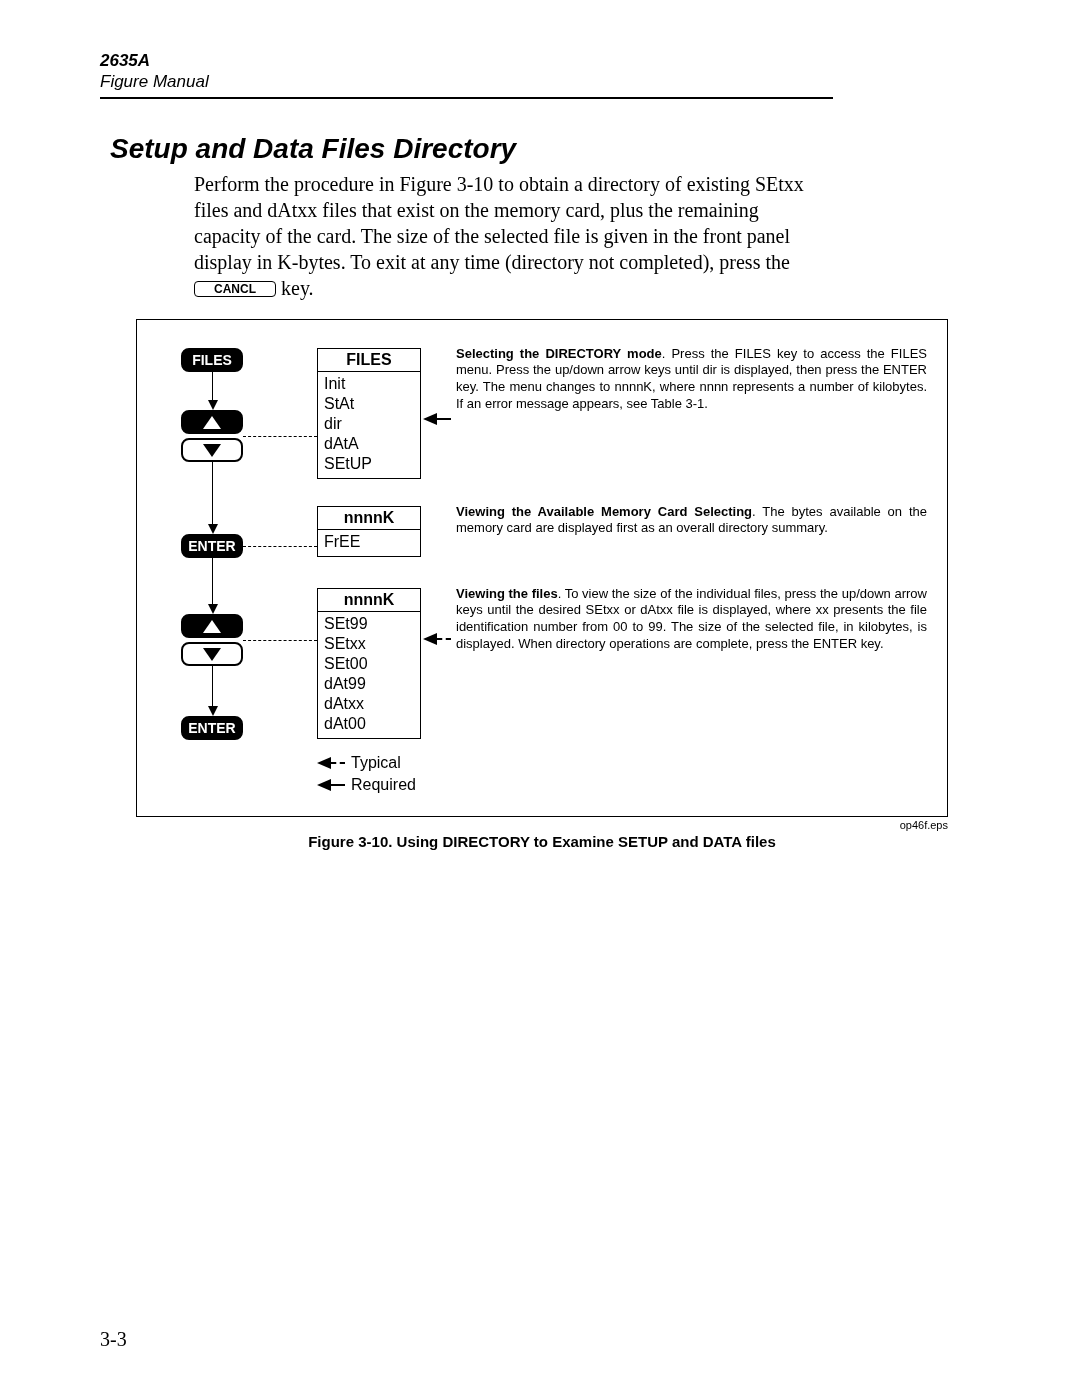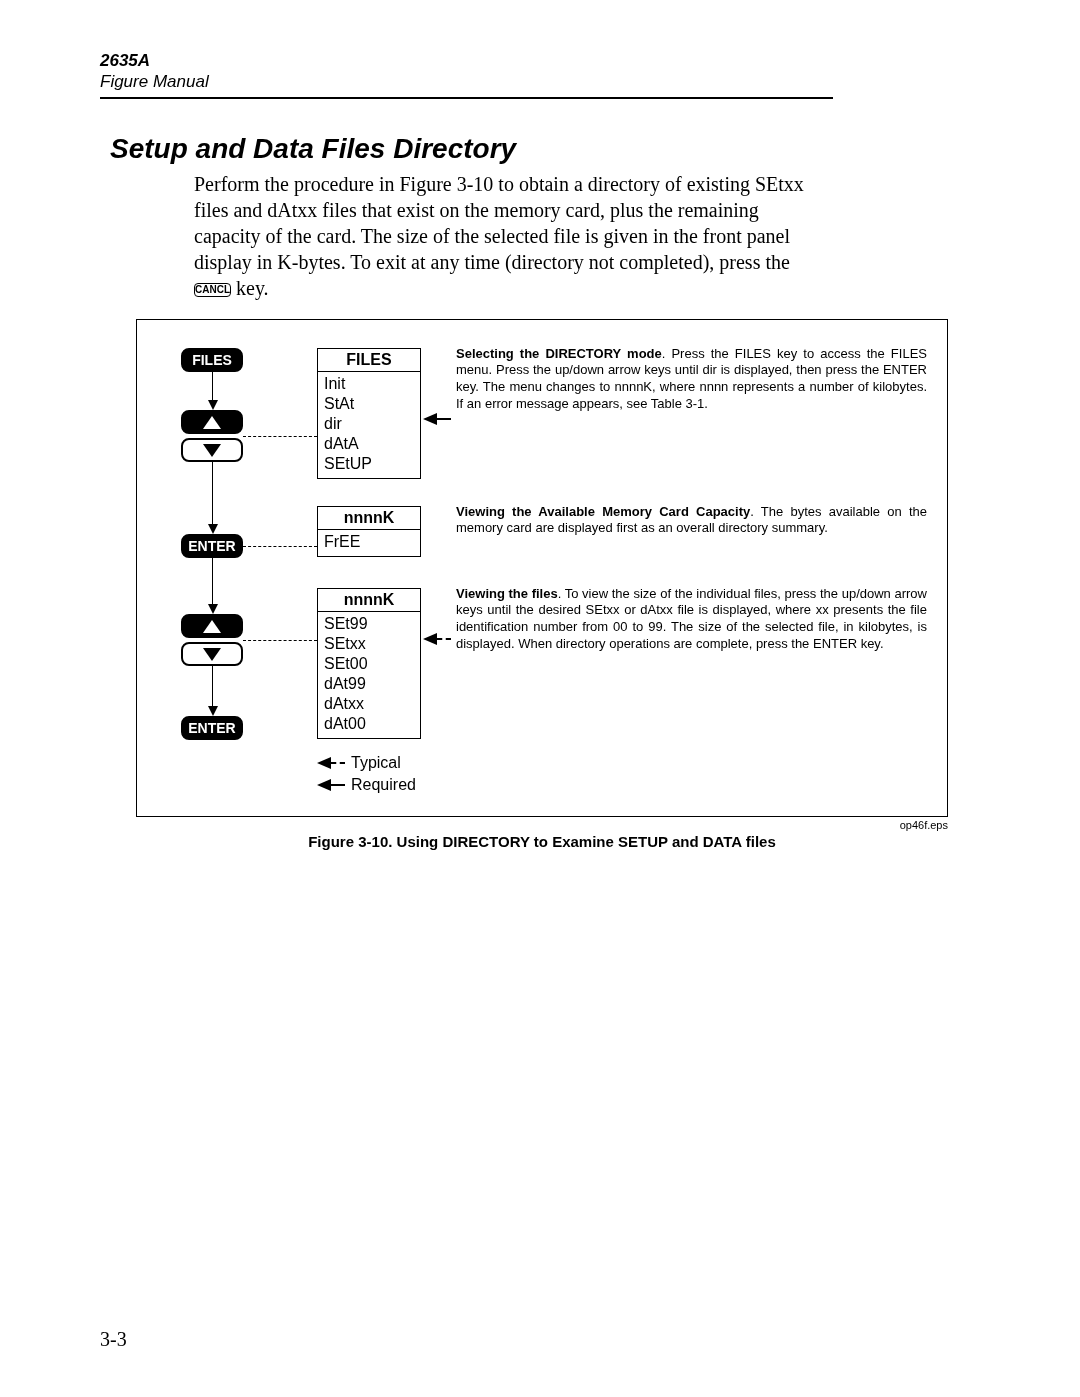--- a/index.html
+++ b/index.html
@@ -43,23 +43,23 @@
   .intro {
     font-size: 20px;
     line-height: 1.3;
     margin: 0 8px 18px 94px;
   }
   .cancl {
     display: inline-block;
     border: 1.5px solid #000;
     border-radius: 4px;
     font-family: Arial, Helvetica, sans-serif;
-    font-size: 10px;
-    font-weight: bold;
-    padding: 1px 0;
+    font-size: 12px;
+    font-weight: bold;
+    padding: 1px 19px;
     vertical-align: 2px;
     line-height: 1;
   }
   .figure-wrap {
     margin: 18px 0 0 36px;
     width: 812px;
   }
   .figure-box {
     border: 1.5px solid #000;
     position: relative;
@@ -288,21 +288,21 @@
               <span class="left-arrow solidtail" style="left:0; top:0;"></span>
             </span>
           <span>Required</span>
         </div>
       </div>
 
       <div class="explain" style="top:26px;">
         <span class="lead">Selecting the DIRECTORY mode</span><span>.   Press the FILES key to access the FILES menu.  Press the up/down arrow keys until dir is displayed, then press the ENTER key.  The menu changes to nnnnK, where nnnn represents a number of kilobytes.   If an error message appears, see Table 3-1.</span>
       </div>
       <div class="explain" style="top:184px;">
-        <span class="lead">Viewing the Available Memory Card Capacity</span><span>. The bytes available on the memory card are displayed first as an overall directory summary.</span>
+        <span class="lead">Viewing the Available Memory Card Selecting</span><span>. The bytes available on the memory card are displayed first as an overall directory summary.</span>
       </div>
       <div class="explain" style="top:266px;">
         <span class="lead">Viewing the files</span><span>.   To view the size of the individual files, press the up/down arrow keys until the desired SEtxx or dAtxx file is displayed, where xx presents the file identification number from 00 to 99.  The size of the selected file, in kilobytes, is displayed.   When directory operations are complete, press the ENTER key.</span>
       </div>
 
     </div>
     <div class="eps">op46f.eps</div>
     <div class="caption">Figure 3-10. Using DIRECTORY to Examine SETUP and DATA files</div>
   </div>
 

